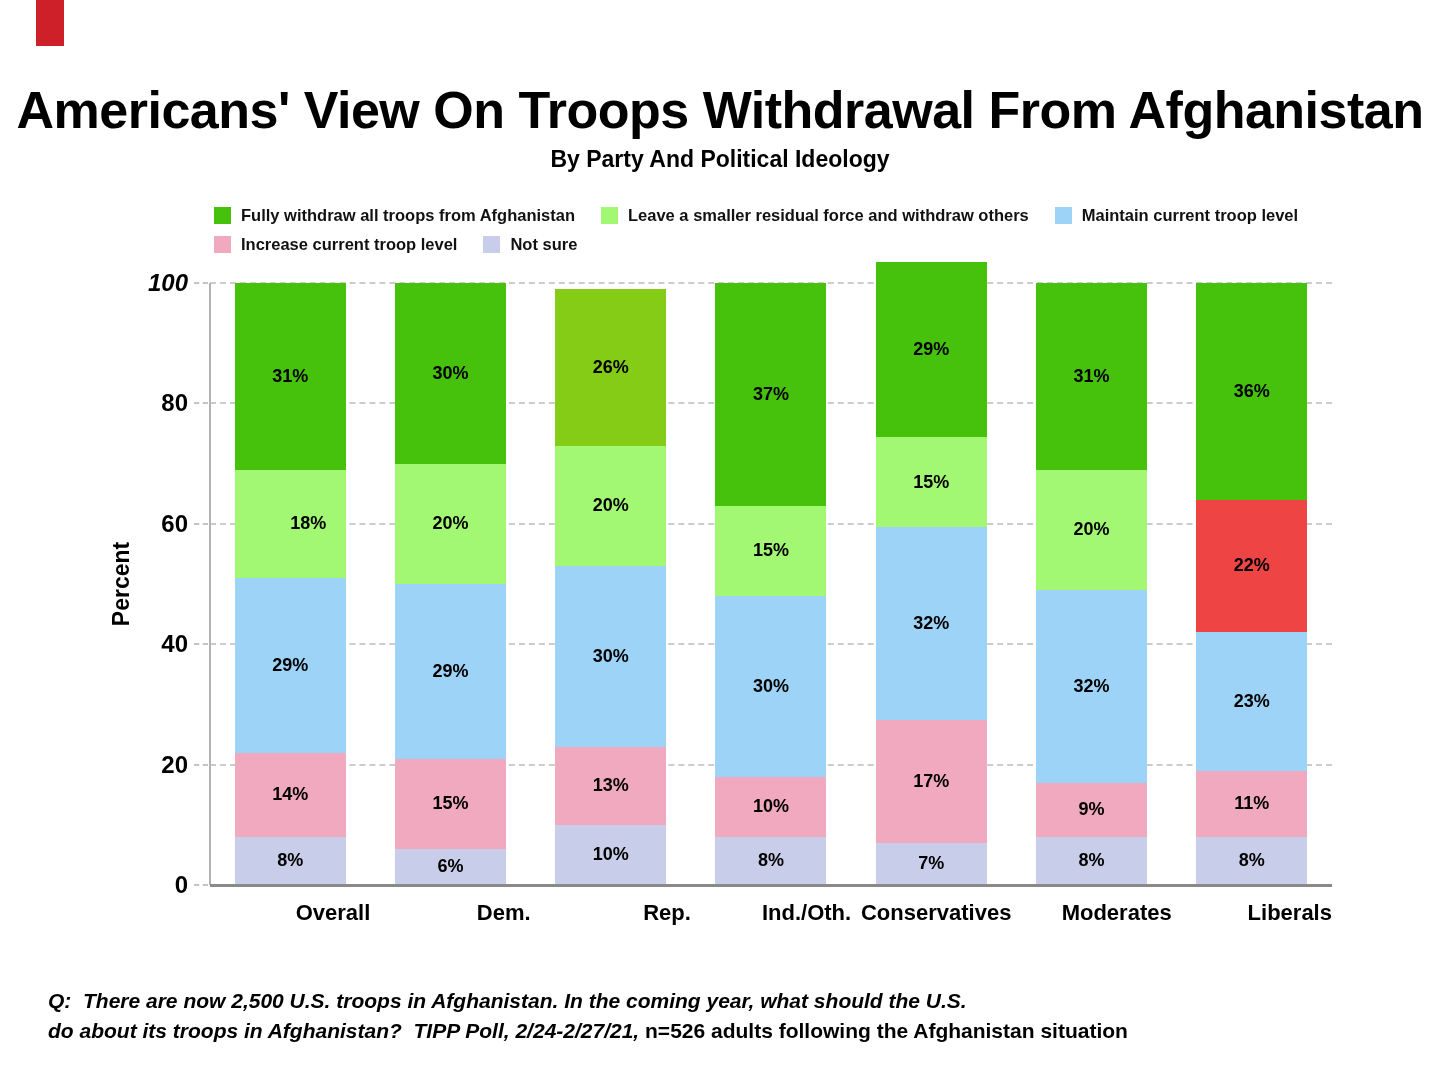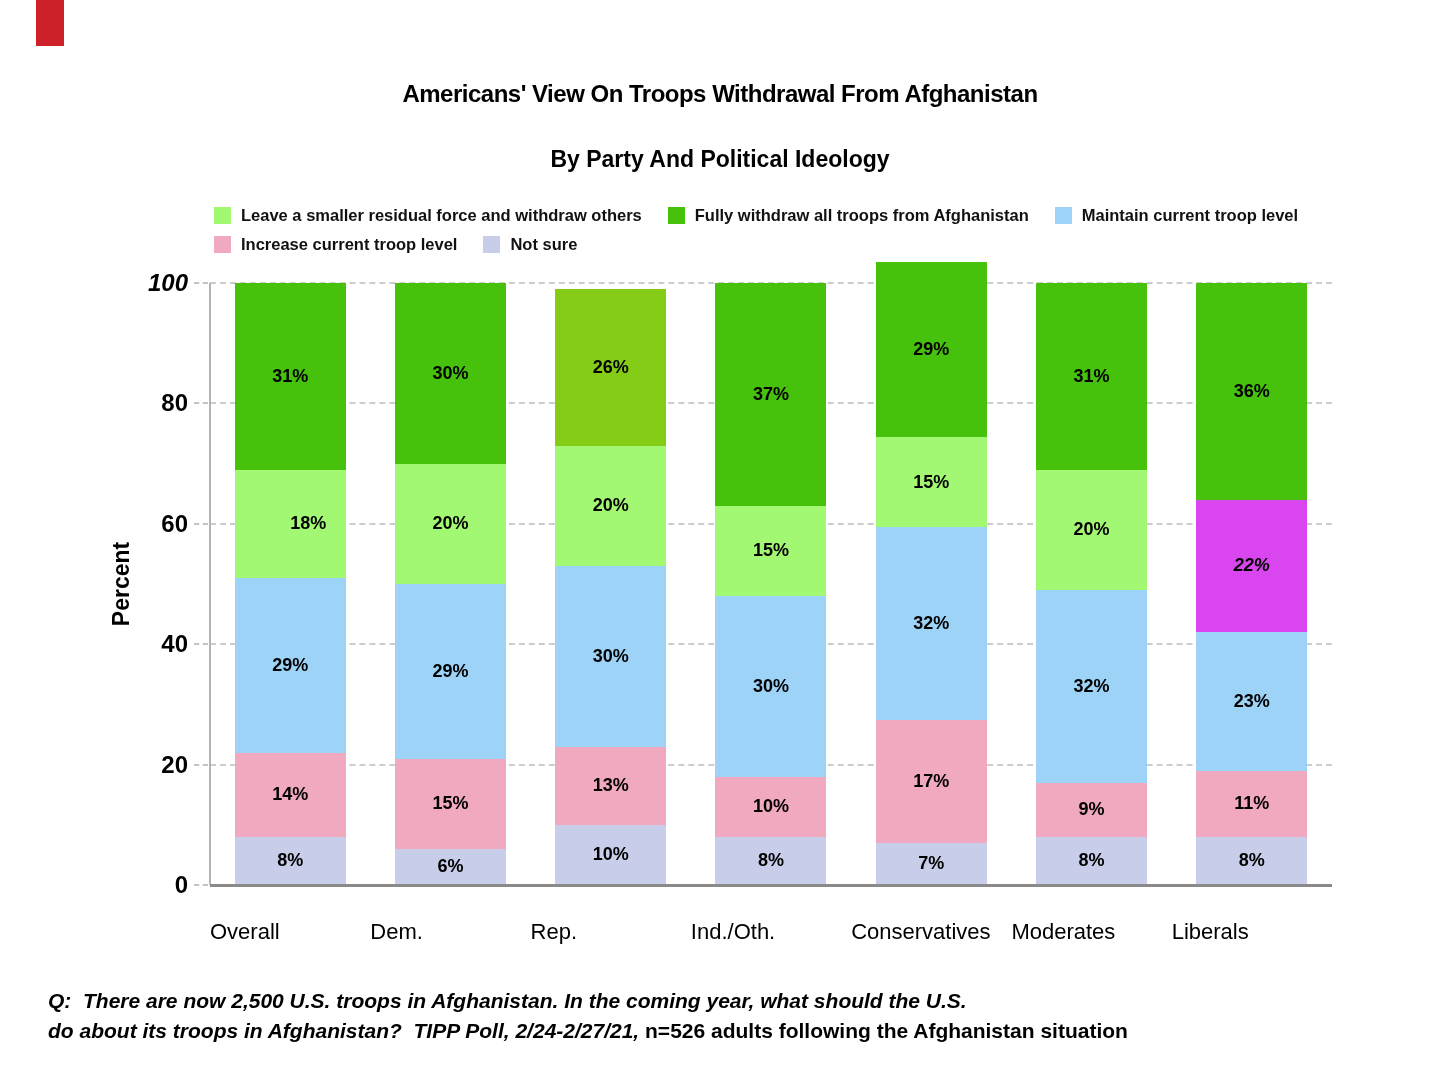--- a/index.html
+++ b/index.html
@@ -2,21 +2,21 @@
 <html><head>
 <meta charset="utf-8">
 <style>
   html,body{margin:0;padding:0;background:#ffffff;}
   body{width:1440px;height:1080px;position:relative;font-family:"Liberation Sans",sans-serif;color:#000;}
   .page{position:absolute;inset:0;overflow:hidden;background:#fff;}
 
   .red-mark{position:absolute;left:36px;top:0;width:28px;height:46px;}
 
   .title{position:absolute;top:80px;left:0;width:1440px;text-align:center;
-         font-size:24px;font-weight:bold;letter-spacing:-0.5px;}
+         font-size:52px;font-weight:bold;letter-spacing:-0.5px;}
   .subtitle{position:absolute;top:146px;left:0;width:1440px;text-align:center;
          font-size:23px;font-weight:bold;}
 
   .legend{position:absolute;left:214px;top:206px;width:1115px;display:flex;flex-wrap:wrap;
           column-gap:26px;row-gap:5px;align-items:center;}
   .legend-item{display:flex;align-items:center;gap:10px;}
   .legend-swatch{width:17px;height:17px;flex:0 0 17px;}
   .legend-label{font-size:16.5px;font-weight:bold;color:#111;white-space:nowrap;}
   .legend-break{flex-basis:100%;height:0;}
 
@@ -30,47 +30,47 @@
   .ylabel{position:absolute;left:121px;top:584px;transform:translate(-50%,-50%) rotate(-90deg);
           font-size:23px;font-weight:bold;white-space:nowrap;}
 
   .bars{position:absolute;left:210px;top:283px;width:1122px;height:602px;display:flex;}
   .bar-slot{flex:1 1 0;display:flex;flex-direction:column;justify-content:flex-end;align-items:center;}
   .bar{width:111px;display:flex;flex-direction:column;}
   .segment{display:flex;align-items:center;justify-content:center;overflow:hidden;}
   .segment-label{font-size:18px;font-weight:bold;color:#000;}
 
   .cat-labels{position:absolute;left:210px;top:900px;width:1122px;display:flex;}
-  .cat-label{flex:1 1 0;text-align:left;font-size:22px;font-weight:normal;margin-top:19px;}
+  .cat-label{flex:1 1 0;text-align:right;font-size:22px;font-weight:bold;}
 
   .xtitle{position:absolute;left:210px;top:945px;width:1122px;text-align:center;
           font-size:22px;font-weight:bold;}
 
   .footnote{position:absolute;left:48px;top:986px;width:1370px;
             font-size:21px;font-weight:bold;line-height:1.43;}
   .it{font-style:italic;}
 </style>
 </head>
 <body>
 
 <div class="page">
 
   <div class="red-mark" style="background: rgb(206, 32, 41);"></div>
 
   <div class="title">Americans' View On Troops Withdrawal From Afghanistan</div>
   <div class="subtitle">By Party And Political Ideology</div>
 
   <div class="legend" id="legend">
       <div class="legend-item">
+        <span class="legend-swatch" style="background: rgb(70, 194, 12);"></span>
+        <span class="legend-label">Fully withdraw all troops from Afghanistan</span>
+      </div>
+      <div class="legend-item">
         <span class="legend-swatch" style="background: rgb(163, 248, 115);"></span>
         <span class="legend-label">Leave a smaller residual force and withdraw others</span>
-      </div>
-      <div class="legend-item">
-        <span class="legend-swatch" style="background: rgb(70, 194, 12);"></span>
-        <span class="legend-label">Fully withdraw all troops from Afghanistan</span>
       </div>
       <div class="legend-item">
         <span class="legend-swatch" style="background: rgb(158, 211, 248);"></span>
         <span class="legend-label">Maintain current troop level</span>
       </div>
       <div class="legend-break"></div>
       <div class="legend-item">
         <span class="legend-swatch" style="background: rgb(240, 169, 190);"></span>
         <span class="legend-label">Increase current troop level</span>
       </div>
@@ -215,21 +215,21 @@
           <div class="segment" style="height: 48.2px; background: rgb(200, 205, 233);">
             <span class="segment-label">8%</span>
           </div>
         </div>
       </div>
       <div class="bar-slot">
         <div class="bar">
           <div class="segment" style="height: 216.7px; background: rgb(70, 194, 12);">
             <span class="segment-label">36%</span>
           </div>
-          <div class="segment" style="height: 132.4px; background: #d946ef; font-style: italic;">
+          <div class="segment" style="height: 132.4px; background: #ef4444;">
             <span class="segment-label">22%</span>
           </div>
           <div class="segment" style="height: 138.5px; background: rgb(158, 211, 248);">
             <span class="segment-label">23%</span>
           </div>
           <div class="segment" style="height: 66.2px; background: rgb(240, 169, 190);">
             <span class="segment-label">11%</span>
           </div>
           <div class="segment" style="height: 48.2px; background: rgb(200, 205, 233);">
             <span class="segment-label">8%</span>

